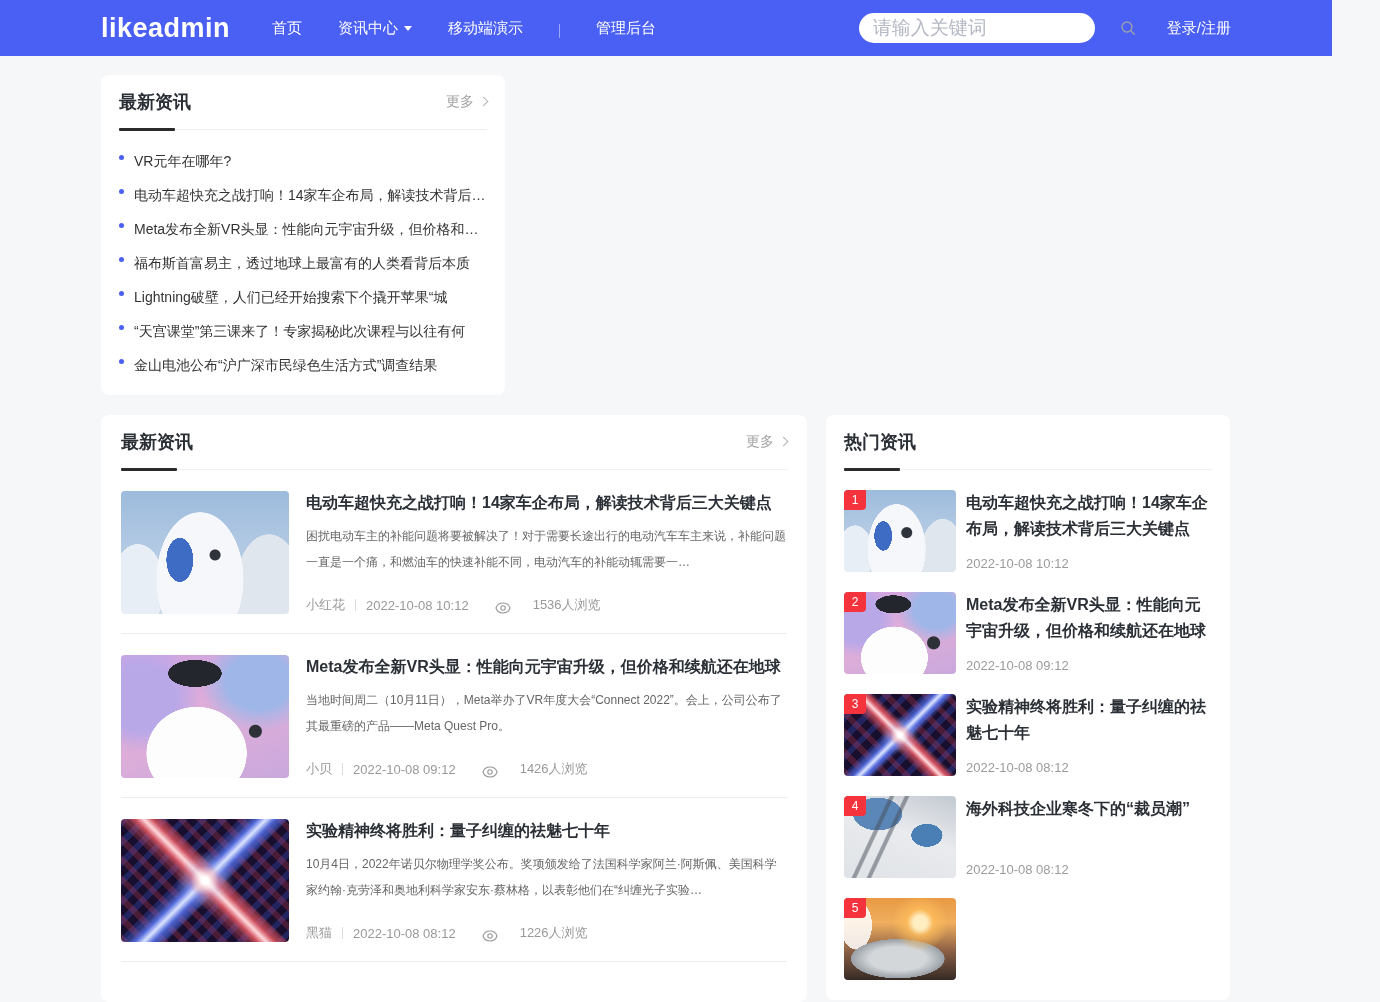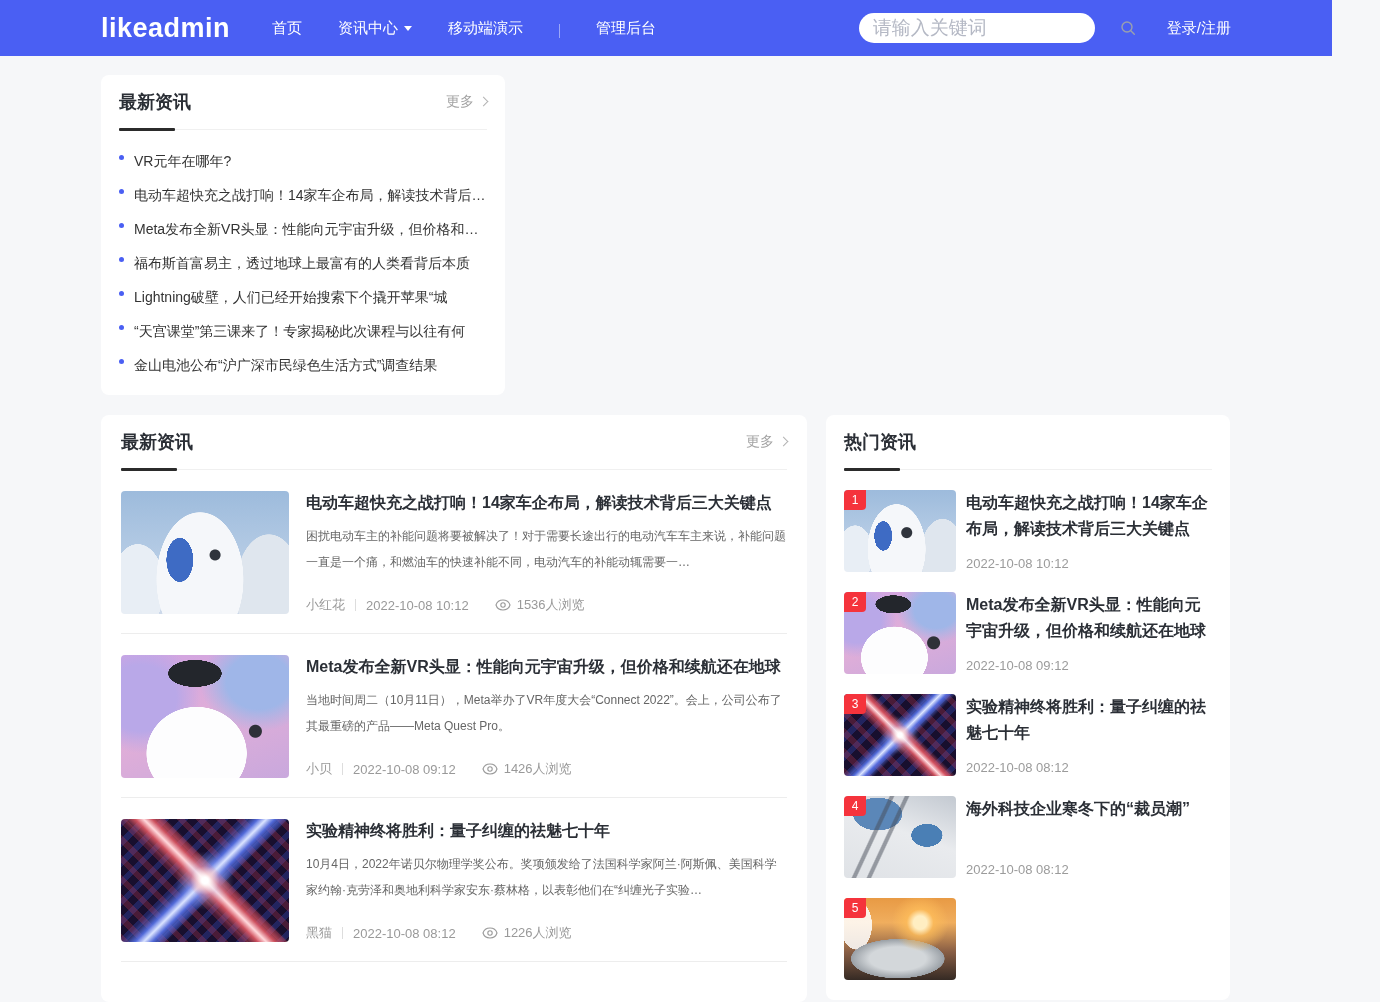--- a/index.html
+++ b/index.html
@@ -48,21 +48,21 @@
   .news-panel { width: 706px; padding: 0 20px; }
   .article-row { display: flex; padding: 21px 0 19px; border-bottom: 1px solid #ededed; }
   .article-row:last-child { border-bottom: none; }
   .thumb { border-radius: 4px; flex-shrink: 0; background-size: cover; }
   .article-thumb { width: 168px; height: 123px; cursor: pointer; }
   .article-body { margin-left: 17px; flex: 1; min-width: 0; min-height: 123px; display: flex; flex-direction: column; }
   .article-title { font-size: 16px; font-weight: 700; color: #2b2f36; white-space: nowrap; overflow: hidden; text-overflow: ellipsis; cursor: pointer; line-height: 23px; }
   .article-excerpt { margin-top: 9px; font-size: 12px; color: #666; line-height: 26px; max-height: 78px; display: -webkit-box; -webkit-line-clamp: 3; -webkit-box-orient: vertical; overflow: hidden; }
   .article-meta { margin-top: auto; padding-top: 6px; display: flex; align-items: center; font-size: 13px; color: #999; }
   .meta-sep { width: 1px; height: 12px; background: #ddd; margin: 0 10px; }
-  .views { display: flex; align-items: center; gap: 6px; margin-left: 26px; }
+  .views { display: flex; align-items: flex-end; gap: 22px; margin-left: 26px; }
 
   
   .hot-panel { width: 404px; padding: 0 18px 20px; }
   .hot-item { display: flex; margin-top: 20px; cursor: pointer; }
   .hot-thumb-wrap { position: relative; width: 112px; height: 82px; flex-shrink: 0; }
   .hot-thumb { width: 112px; height: 82px; }
   .rank-badge { position: absolute; top: 0; left: 0; width: 22px; height: 20px; background: #f5333c; color: #fff; font-size: 12px; display: flex; align-items: center; justify-content: center; border-radius: 4px 0 4px 0; }
   .hot-body { margin-left: 10px; flex: 1; min-width: 0; display: flex; flex-direction: column; }
   .hot-title { font-size: 16px; font-weight: 600; color: #2b2f36; line-height: 26px; max-height: 52px; display: -webkit-box; -webkit-line-clamp: 2; -webkit-box-orient: vertical; overflow: hidden; }
   .hot-date { margin-top: auto; font-size: 13px; color: #9b9b9b; line-height: 17px; }

